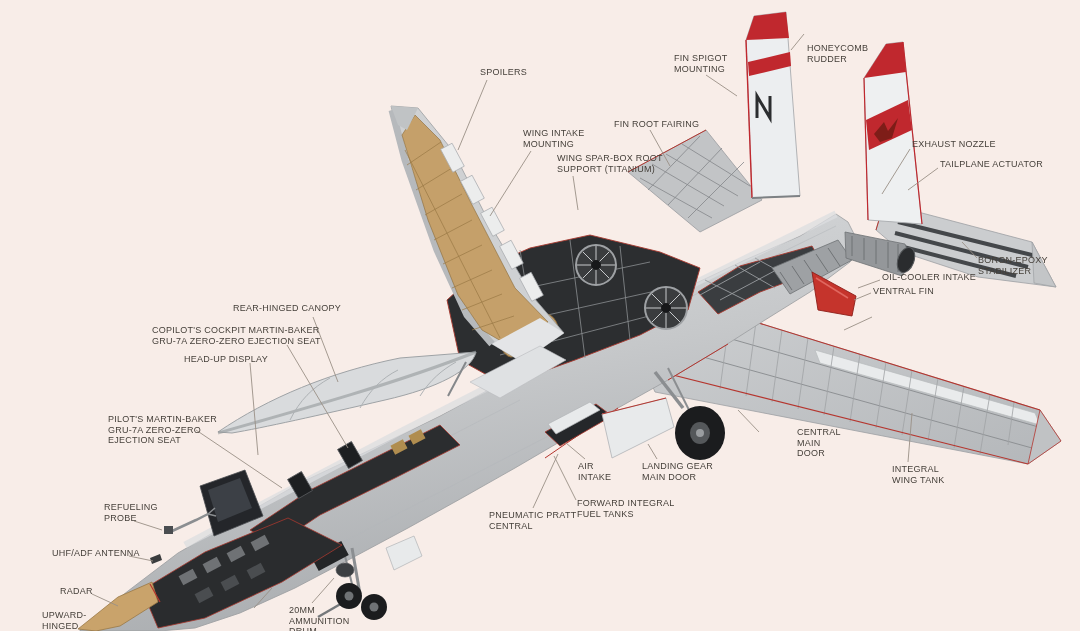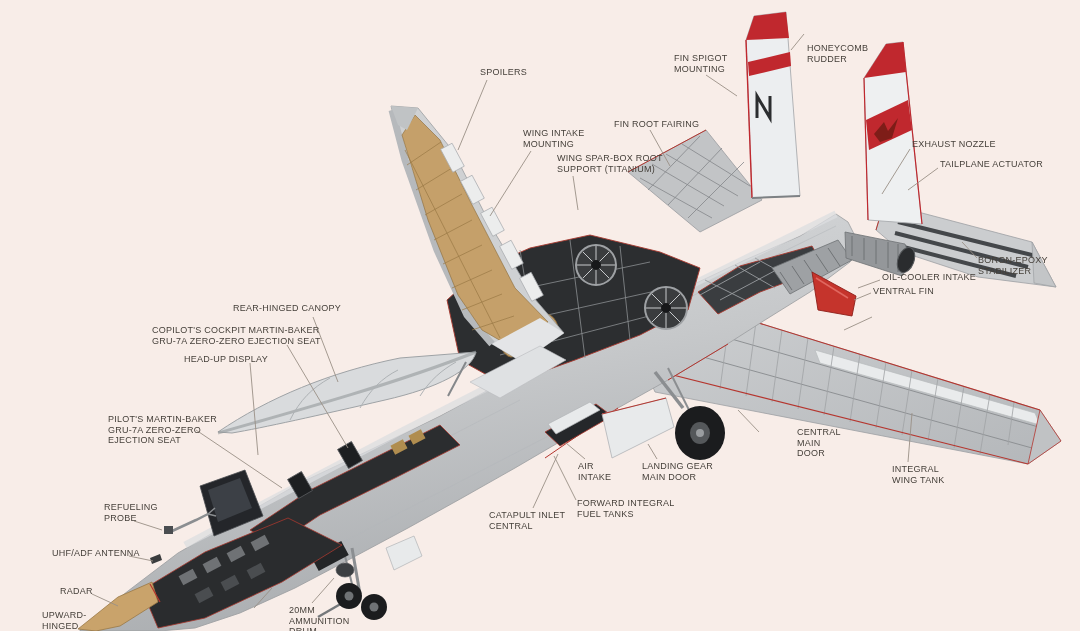--- a/index.html
+++ b/index.html
@@ -325,21 +325,21 @@
       <div class="label" style="left: 236px; top: 643px; text-align: center;">
         <span>CATAPULT</span>
         <span>SUPPORT</span>
       </div>
       <div class="label" style="left: 289px; top: 605px;">
         <span>20MM</span>
         <span>AMMUNITION</span>
         <span>DRUM</span>
       </div>
       <div class="label" style="left: 489px; top: 510px;">
-        <span>CATAPULT INLET</span>
+        <span>PNEUMATIC PRATT</span>
         <span>CENTRAL</span>
       </div>
       <div class="label" style="left: 578px; top: 461px;">
         <span>AIR</span>
         <span>INTAKE</span>
       </div>
       <div class="label" style="left: 577px; top: 498px;">
         <span>FORWARD INTEGRAL</span>
         <span>FUEL TANKS</span>
       </div>

